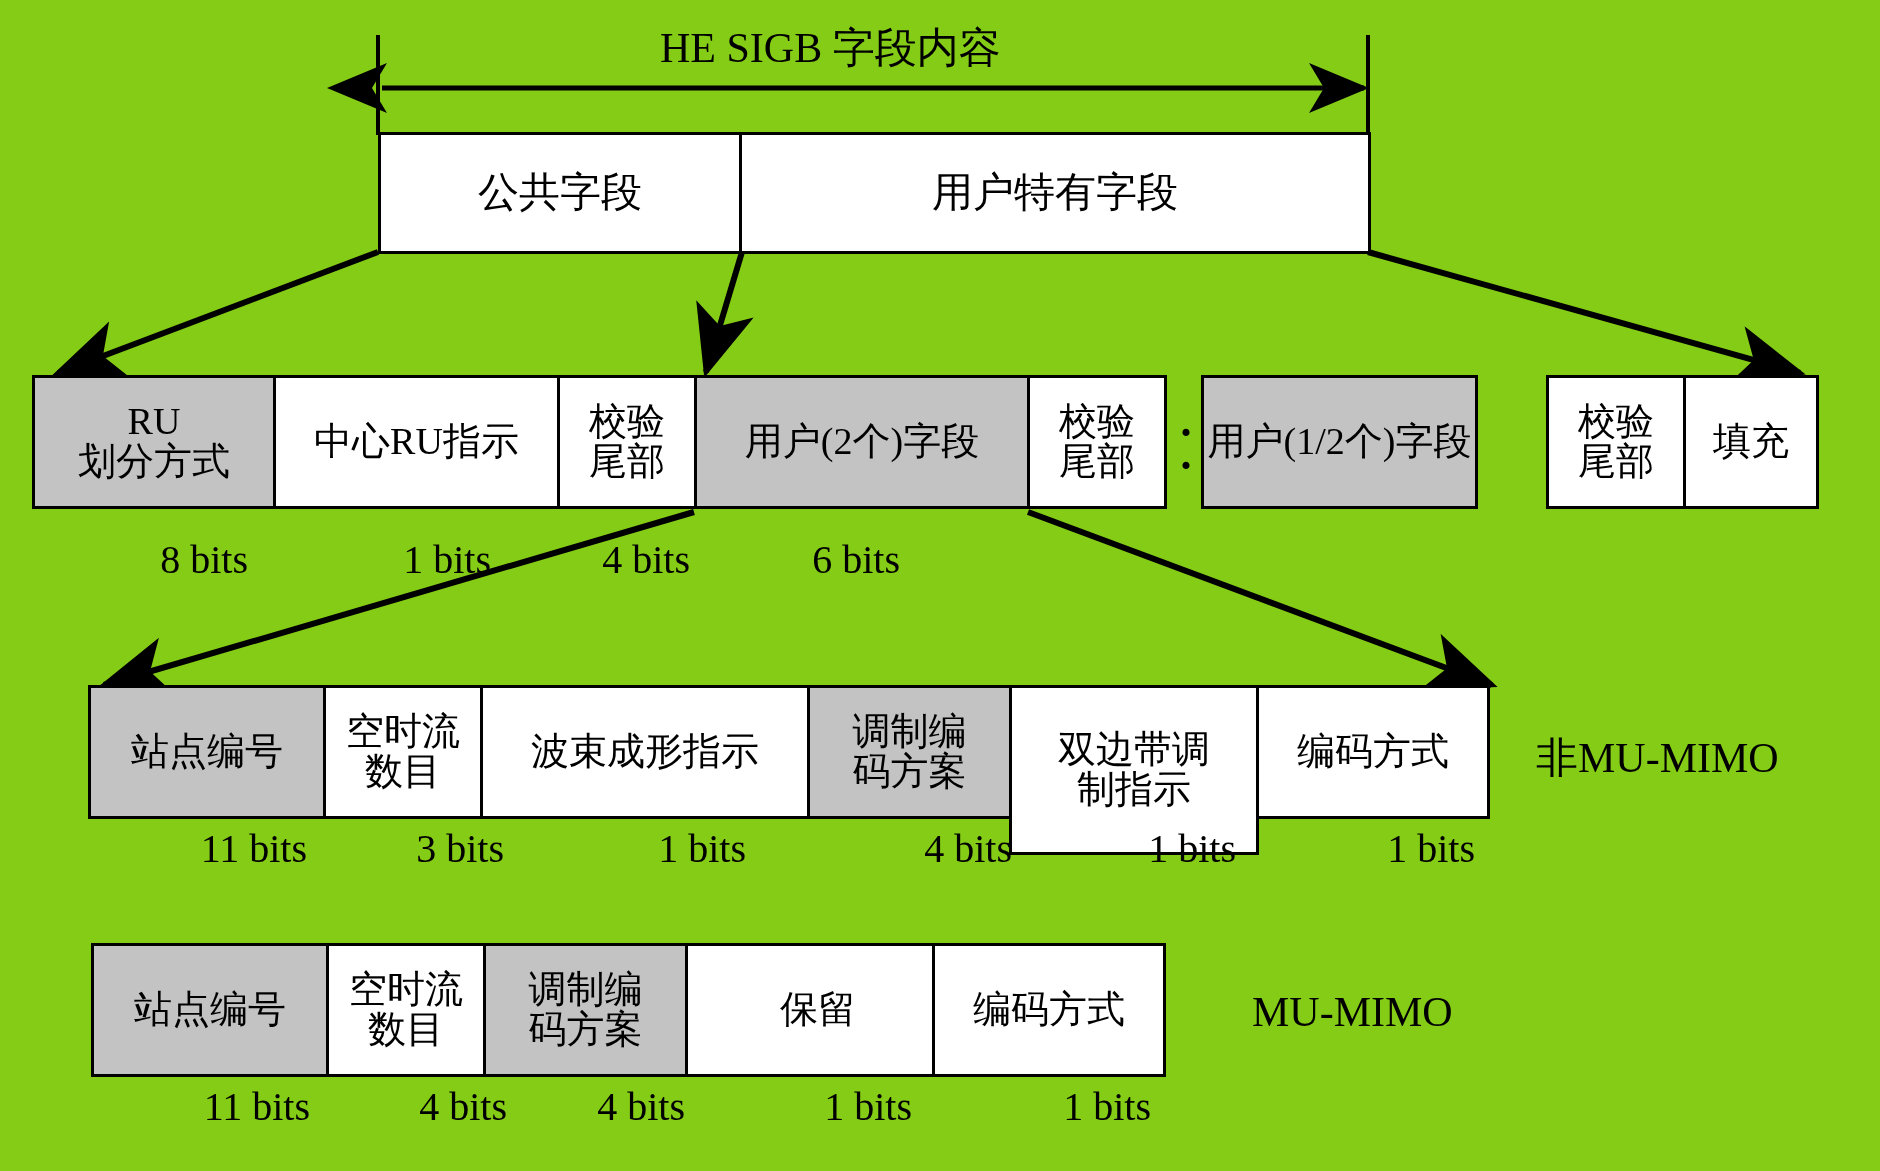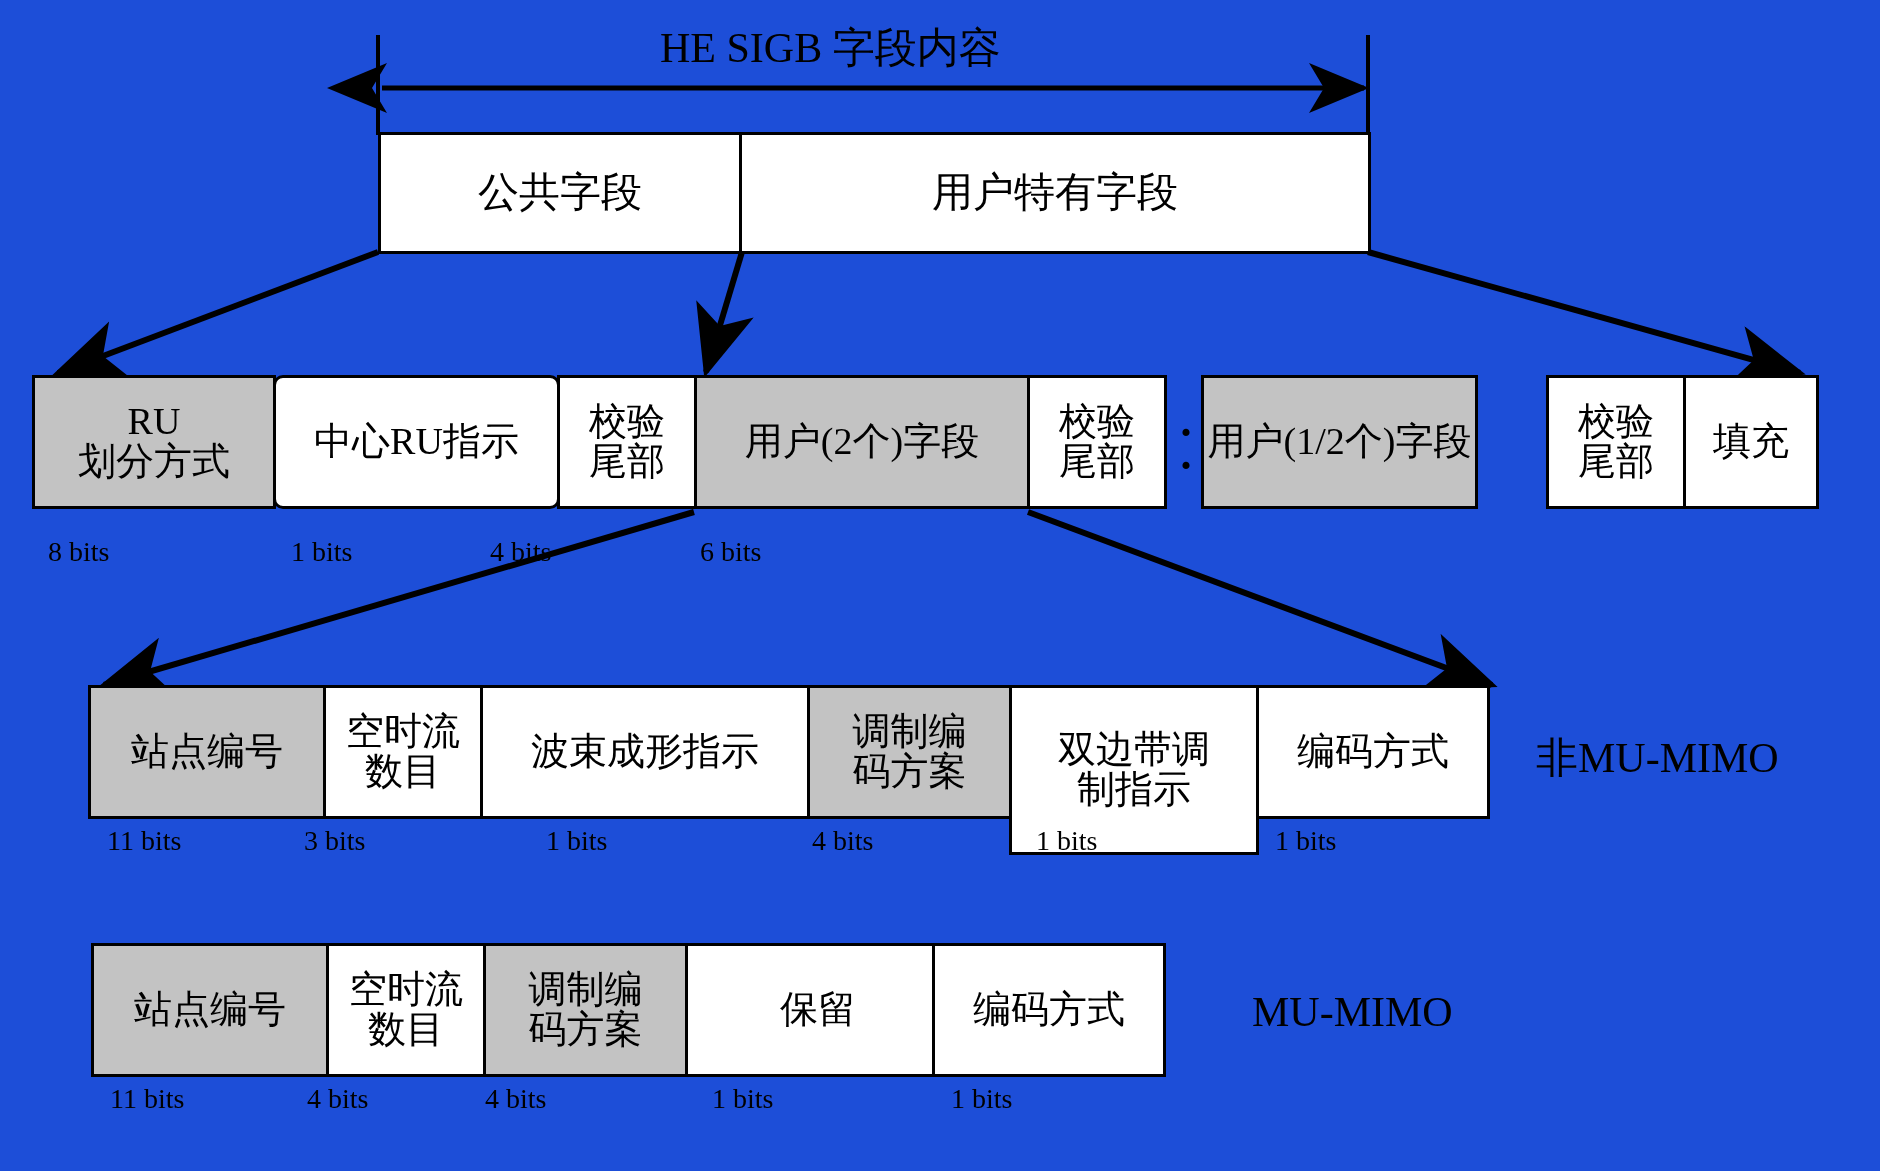--- a/index.html
+++ b/index.html
@@ -9,21 +9,21 @@
   }
   body {
     font-family: "Liberation Serif", "DejaVu Serif", serif;
     color: #000000;
   }
   #root {
     position: relative;
     width: 1880px;
     height: 1171px;
     overflow: hidden;
-    background: #1d4ed8;
+    background: #84cc16;
   }
 
   
   .cell {
     position: absolute;
     box-sizing: border-box;
     border: 3px solid #000000;
     display: flex;
     align-items: center;
     justify-content: center;
@@ -39,22 +39,22 @@
   
   .hdr-title {
     position: absolute;
     font-size: 42px;
     white-space: nowrap;
   }
 
   
   .bits {
     position: absolute;
-    font-size: 28px;
-    text-align: left;
+    font-size: 40px;
+    text-align: right;
     white-space: nowrap;
   }
 
   
   .side-label {
     position: absolute;
     font-size: 42px;
     white-space: nowrap;
   }
 
@@ -108,21 +108,21 @@
     <line x1="1028" y1="512" x2="1492" y2="685" stroke="#000" stroke-width="6" marker-end="url(#arrowEnd)"></line>
   </svg>
 
   <div class="cell big" style="left:378px; top:132px; width:364px; height:122px;">公共字段</div>
 
   <div class="cell big" style="left:739px; top:132px; width:632px; height:122px;">用户特有字段</div>
 
   <div class="cell gray" style="left:32px; top:375px; width:244px; height:134px;">RU
 划分方式</div>
 
-  <div class="cell" style="left:273px; top:375px; width:287px; height:134px;border-radius:10px;">中心RU指示</div>
+  <div class="cell" style="left:273px; top:375px; width:287px; height:134px;">中心RU指示</div>
 
   <div class="cell" style="left:557px; top:375px; width:140px; height:134px;">校验
 尾部</div>
 
   <div class="cell gray" style="left:694px; top:375px; width:336px; height:134px;">用户(2个)字段</div>
 
   <div class="cell" style="left:1027px; top:375px; width:140px; height:134px;">校验
 尾部</div>
 
   <div class="colon-sep" style="left:1173px; top:405px; width:26px;">.<br>.</div>

